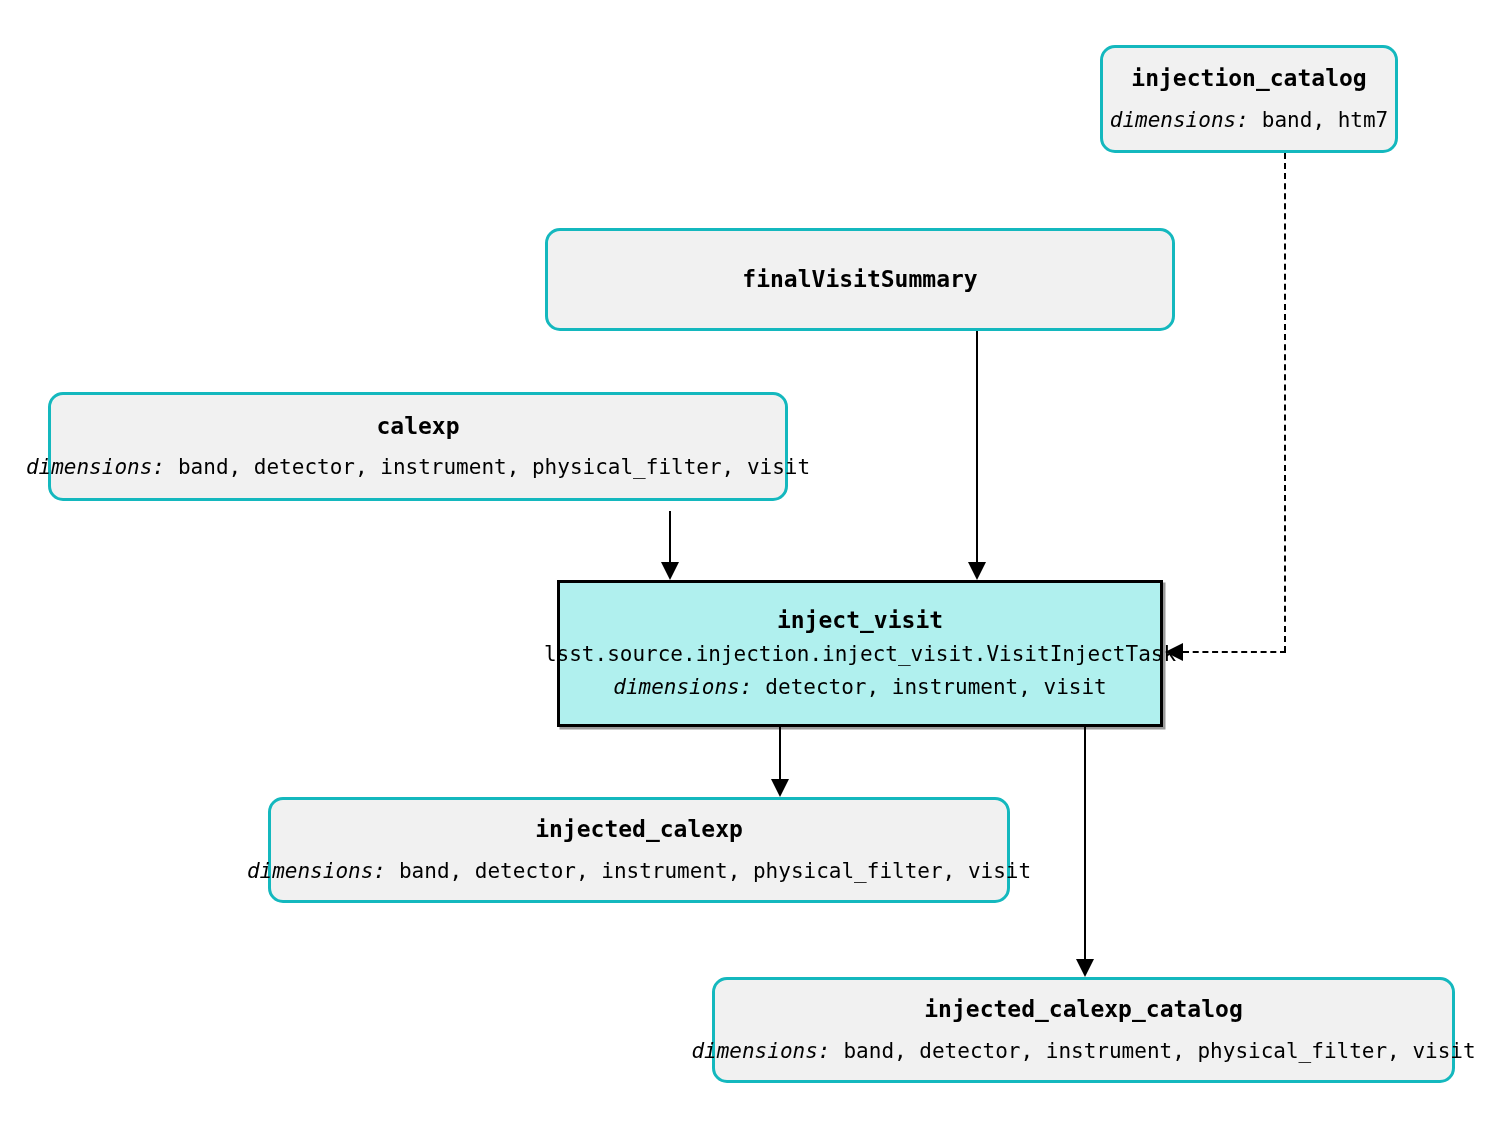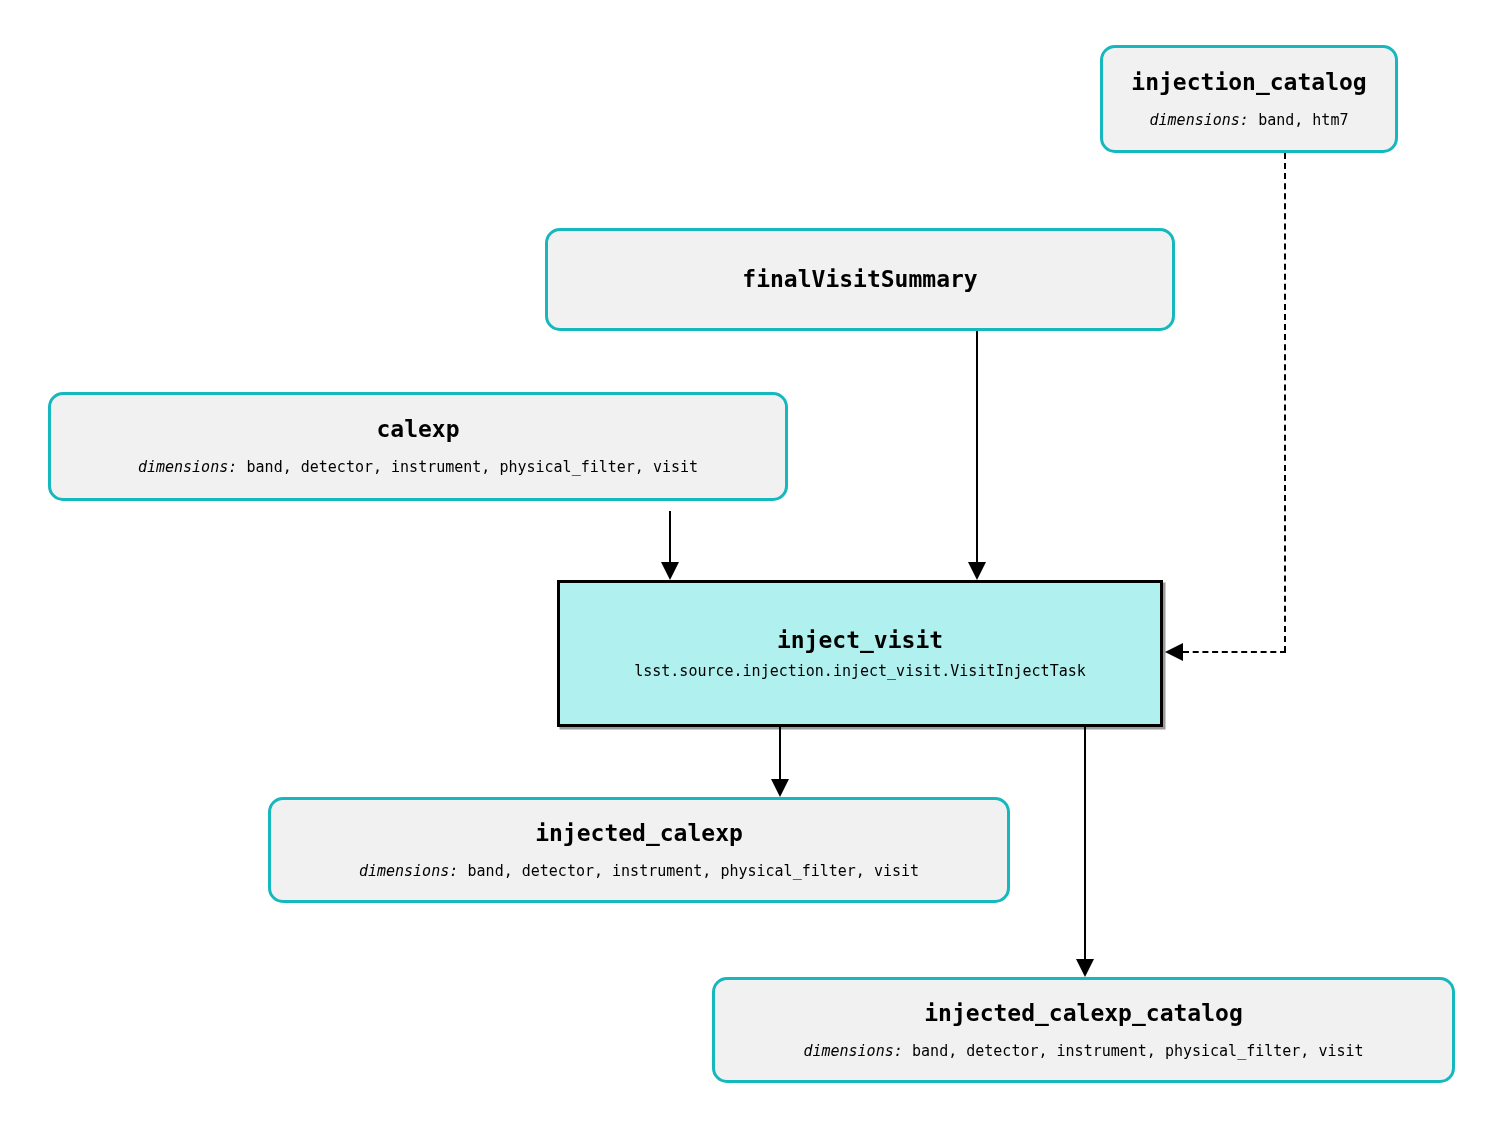--- a/index.html
+++ b/index.html
@@ -31,21 +31,21 @@
     border-radius: 15px;
   }
   .task {
     background: #b0f0ee;
     border: 3px solid #000000;
     border-radius: 0;
     box-shadow: 2.5px 2.5px 0 #9a9a9a;
     gap: 10px;
   }
   .title { font-weight: bold; font-size: 23px; line-height: 1.1; }
-  .body-line { font-size: 15px; line-height: 1.1; }
+  .body-line { font-size: 21px; line-height: 1.1; }
   .dims-label { font-style: italic; }
   .dims-value { margin-left: 0.62em; }
 
   #n-injection-catalog       { left: 1100px; top: 45px;  width: 298px; height: 108px; }
   #n-finalVisitSummary       { left: 545px;  top: 228px; width: 630px; height: 103px; }
   #n-calexp                  { left: 48px;   top: 392px; width: 740px; height: 109px; }
   #n-inject-visit            { left: 557px;  top: 580px; width: 606px; height: 147px; }
   #n-injected-calexp         { left: 268px;  top: 797px; width: 742px; height: 106px; }
   #n-injected-calexp-catalog { left: 712px;  top: 977px; width: 743px; height: 106px; }
 
@@ -97,20 +97,21 @@
   </div>
 
   <div class="node dataset" id="n-calexp">
     <div class="title">calexp</div>
     <div class="body-line"><span class="dims-label">dimensions:</span><span class="dims-value">band, detector, instrument, physical_filter, visit</span></div>
   </div>
 
   <div class="node task" id="n-inject-visit">
     <div class="title">inject_visit</div>
     <div class="body-line">lsst.source.injection.inject_visit.VisitInjectTask</div>
+    <div class="body-line"><span class="dims-label">dimensions:</span><span class="dims-value">detector, instrument, visit</span></div>
   </div>
 
   <div class="node dataset" id="n-injected-calexp">
     <div class="title">injected_calexp</div>
     <div class="body-line"><span class="dims-label">dimensions:</span><span class="dims-value">band, detector, instrument, physical_filter, visit</span></div>
   </div>
 
   <div class="node dataset" id="n-injected-calexp-catalog">
     <div class="title">injected_calexp_catalog</div>
     <div class="body-line"><span class="dims-label">dimensions:</span><span class="dims-value">band, detector, instrument, physical_filter, visit</span></div>

